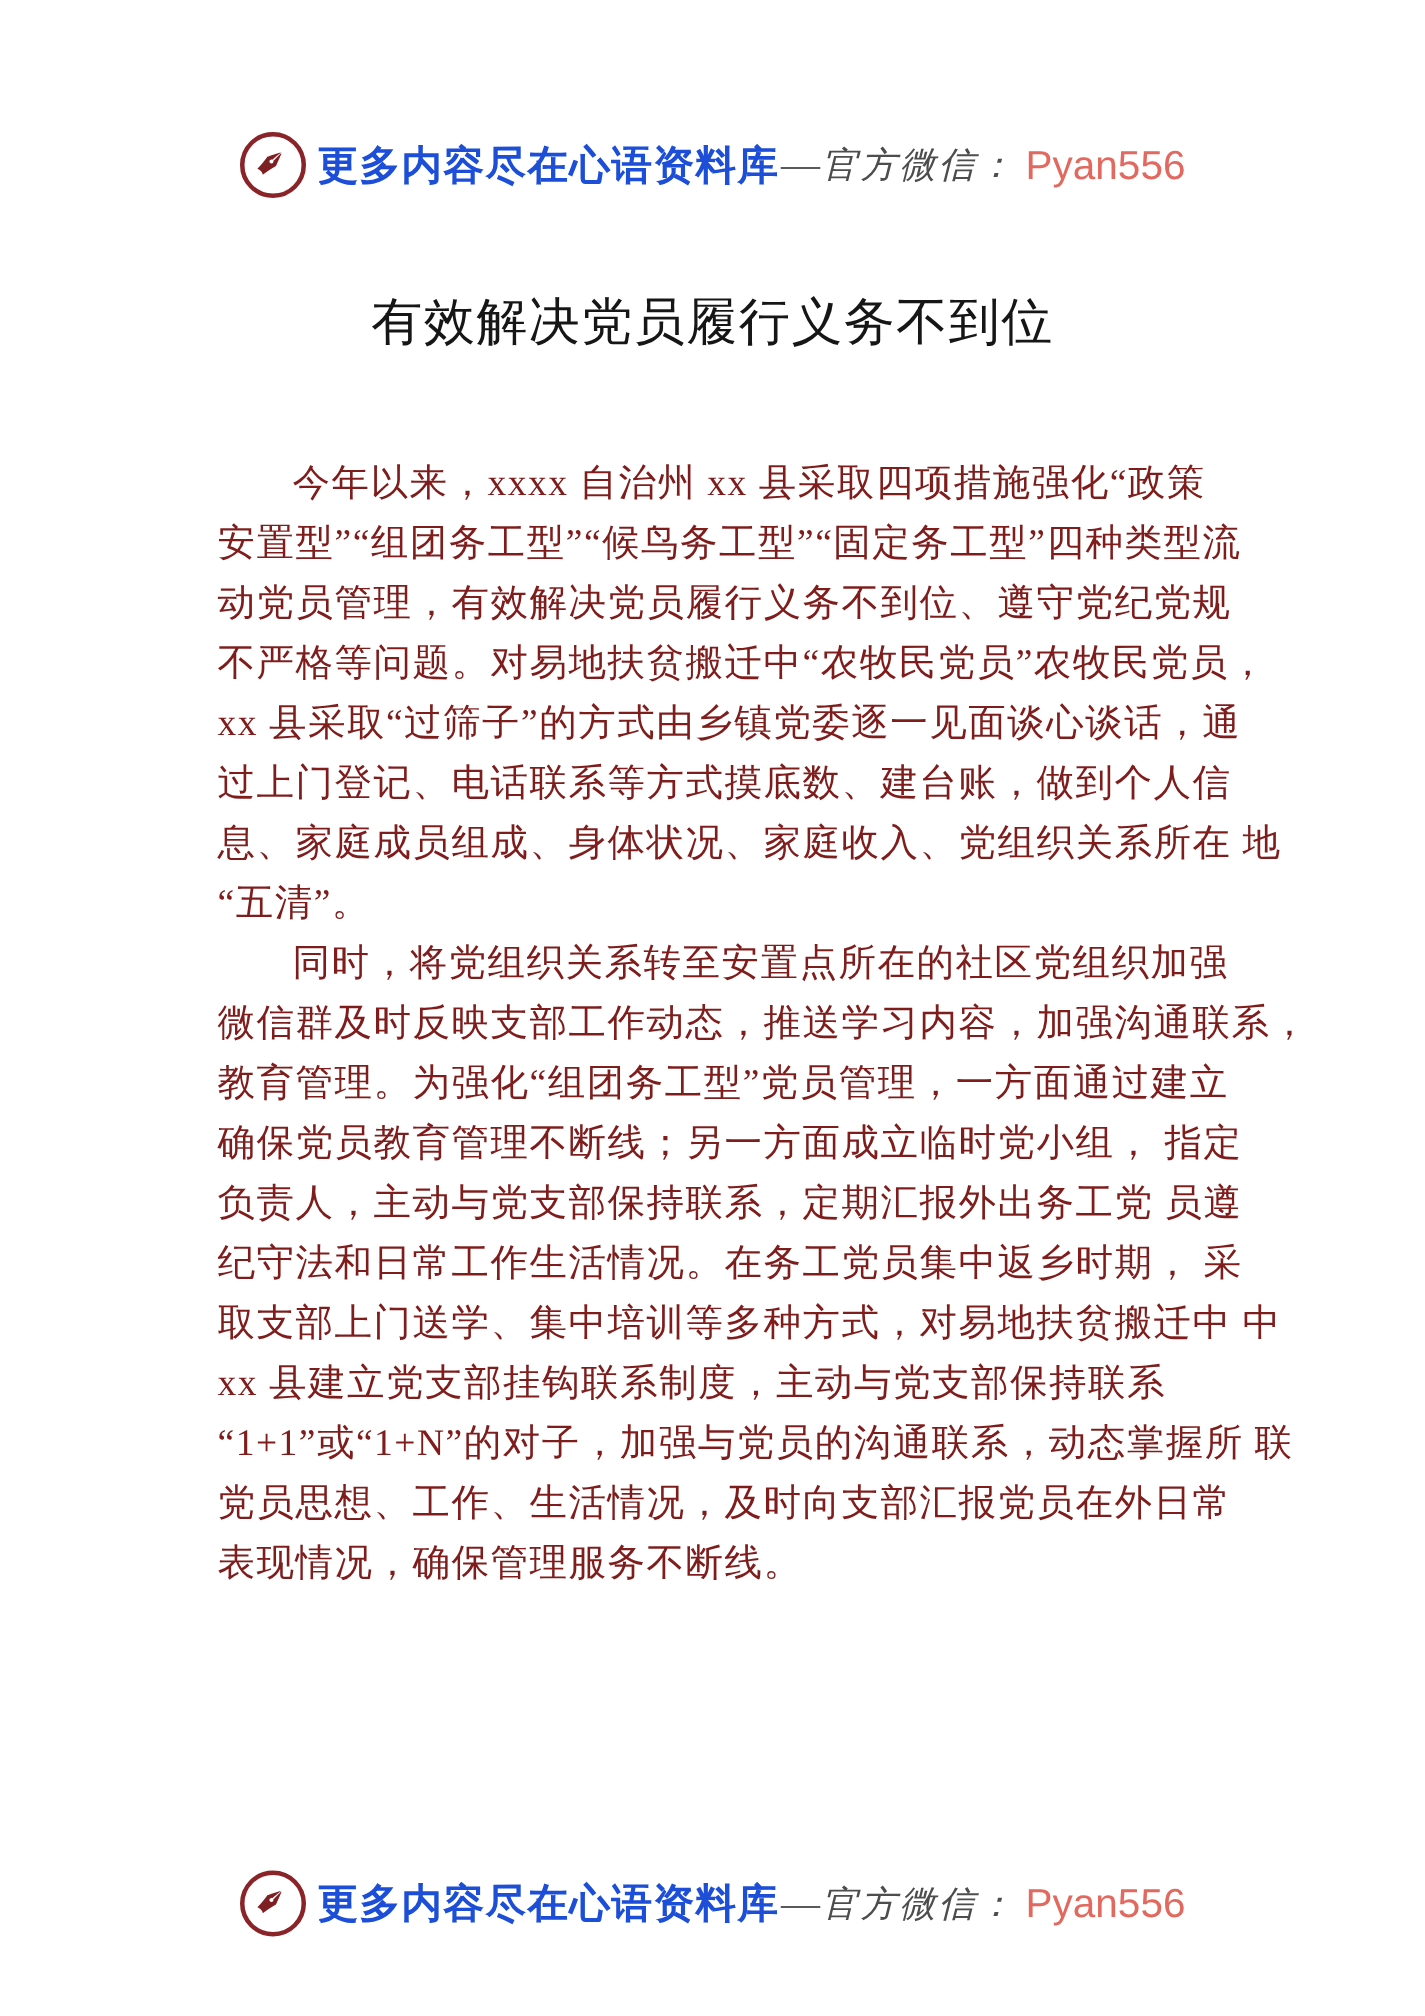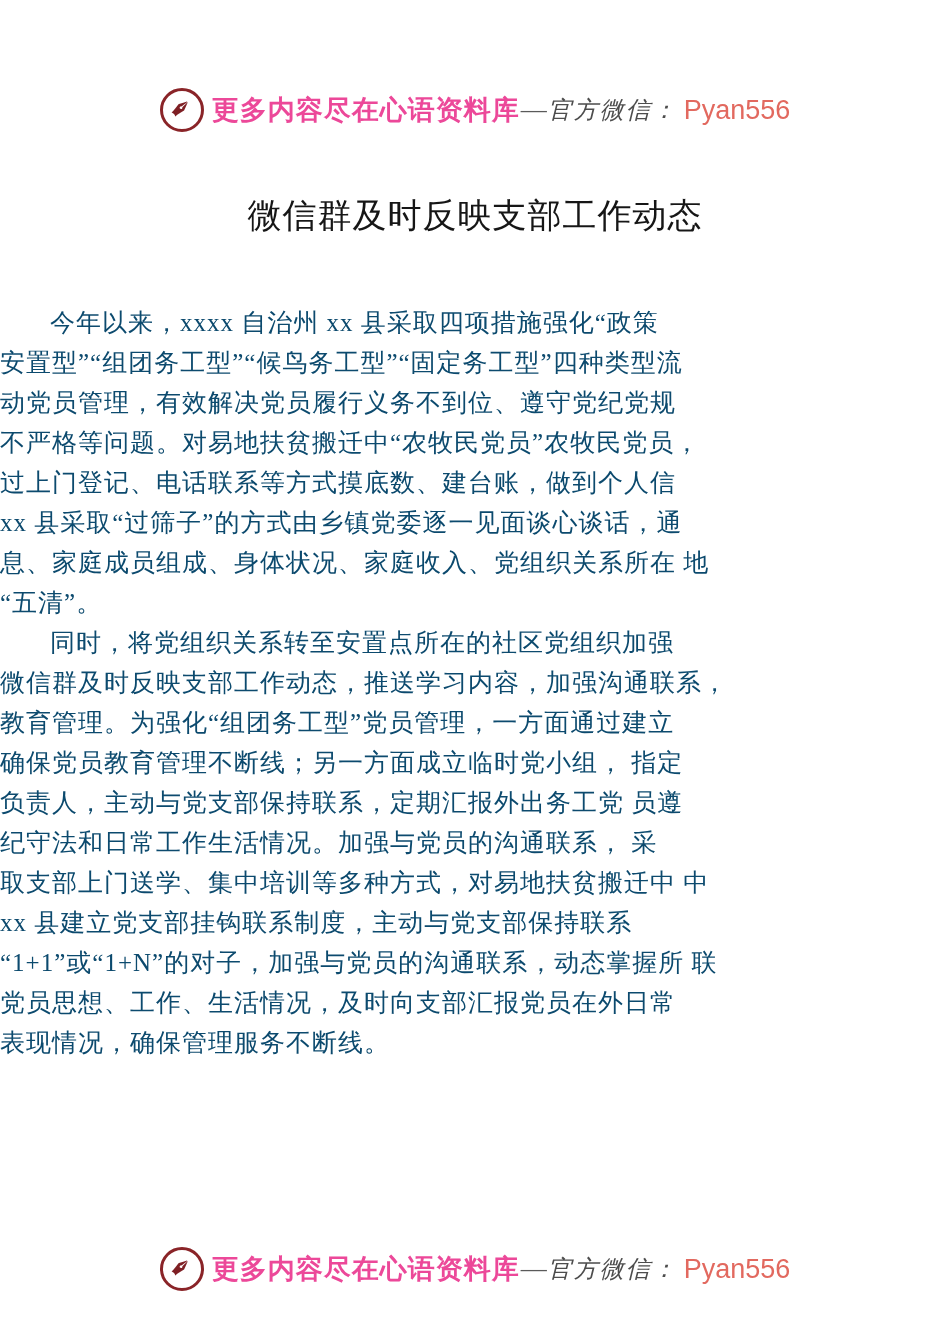--- a/index.html
+++ b/index.html
@@ -39,21 +39,21 @@
     flex: 0 0 auto;
   }
   .logo .nib {
     display: inline-block;
     color: #7e1f24;
     font-size: 27px;
     line-height: 1;
     transform: rotate(-42deg) translate(1px, -1px);
   }
   .brand-main {
-    color: #ec4899;
+    color: #1d4ed8;
     font-size: 27px;
     font-weight: bold;
     letter-spacing: 1px;
     font-family: "Liberation Serif", "DejaVu Serif", serif;
   }
   .brand-dash {
     color: #5a5a5a;
     font-size: 26px;
     margin: 0 1px;
   }
@@ -76,22 +76,23 @@
     text-align: center;
     font-size: 34px;
     font-weight: normal;
     letter-spacing: 1px;
     line-height: 44px;
     color: #161616;
     font-family: "Liberation Serif", "DejaVu Serif", serif;
   }
   .doc-body {
     margin-top: 65px;
+    padding-left: 145px;
     padding-right: 100px;
-    color: #0c4a6e;
+    color: #7f1d1d;
   }
   .text-line {
     font-size: 25px;
     line-height: 40px;
     height: 40px;
     letter-spacing: 1px;
     white-space: pre;
     font-family: "Liberation Serif", "DejaVu Serif", serif;
   }
   .text-line.indent { padding-left: 50px; }
@@ -104,40 +105,40 @@
   <div class="brand-row top">
     <span class="logo">
       <span class="nib">✒</span>
     </span>
     <span class="brand-main">更多内容尽在心语资料库</span>
     <span class="brand-dash">—</span>
     <span class="brand-label">官方微信：</span>
     <span class="brand-id">Pyan556</span>
   </div>
 
-  <h1 class="doc-title">微信群及时反映支部工作动态</h1>
+  <h1 class="doc-title">有效解决党员履行义务不到位</h1>
 
   <div class="doc-body">
       <div>
         <div class="text-line indent">今年以来，xxxx 自治州 xx 县采取四项措施强化“政策</div>
         <div class="text-line">安置型”“组团务工型”“候鸟务工型”“固定务工型”四种类型流</div>
         <div class="text-line">动党员管理，有效解决党员履行义务不到位、遵守党纪党规</div>
         <div class="text-line">不严格等问题。对易地扶贫搬迁中“农牧民党员”农牧民党员，</div>
+        <div class="text-line">xx 县采取“过筛子”的方式由乡镇党委逐一见面谈心谈话，通</div>
         <div class="text-line">过上门登记、电话联系等方式摸底数、建台账，做到个人信</div>
-        <div class="text-line">xx 县采取“过筛子”的方式由乡镇党委逐一见面谈心谈话，通</div>
         <div class="text-line">息、家庭成员组成、身体状况、家庭收入、党组织关系所在 地</div>
         <div class="text-line">“五清”。</div>
       </div>
       <div>
         <div class="text-line indent">同时，将党组织关系转至安置点所在的社区党组织加强</div>
         <div class="text-line">微信群及时反映支部工作动态，推送学习内容，加强沟通联系，</div>
         <div class="text-line">教育管理。为强化“组团务工型”党员管理，一方面通过建立</div>
         <div class="text-line">确保党员教育管理不断线；另一方面成立临时党小组， 指定</div>
         <div class="text-line">负责人，主动与党支部保持联系，定期汇报外出务工党 员遵</div>
-        <div class="text-line">纪守法和日常工作生活情况。加强与党员的沟通联系， 采</div>
+        <div class="text-line">纪守法和日常工作生活情况。在务工党员集中返乡时期， 采</div>
         <div class="text-line">取支部上门送学、集中培训等多种方式，对易地扶贫搬迁中 中</div>
         <div class="text-line">xx 县建立党支部挂钩联系制度，主动与党支部保持联系</div>
         <div class="text-line">“1+1”或“1+N”的对子，加强与党员的沟通联系，动态掌握所 联</div>
         <div class="text-line">党员思想、工作、生活情况，及时向支部汇报党员在外日常</div>
         <div class="text-line">表现情况，确保管理服务不断线。</div>
       </div>
     </div>
 
   <div class="brand-row bottom">
     <span class="logo">

